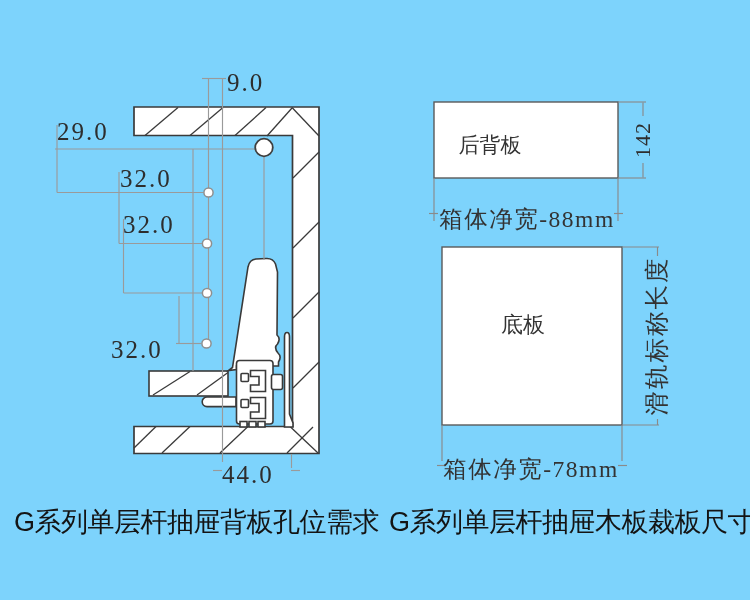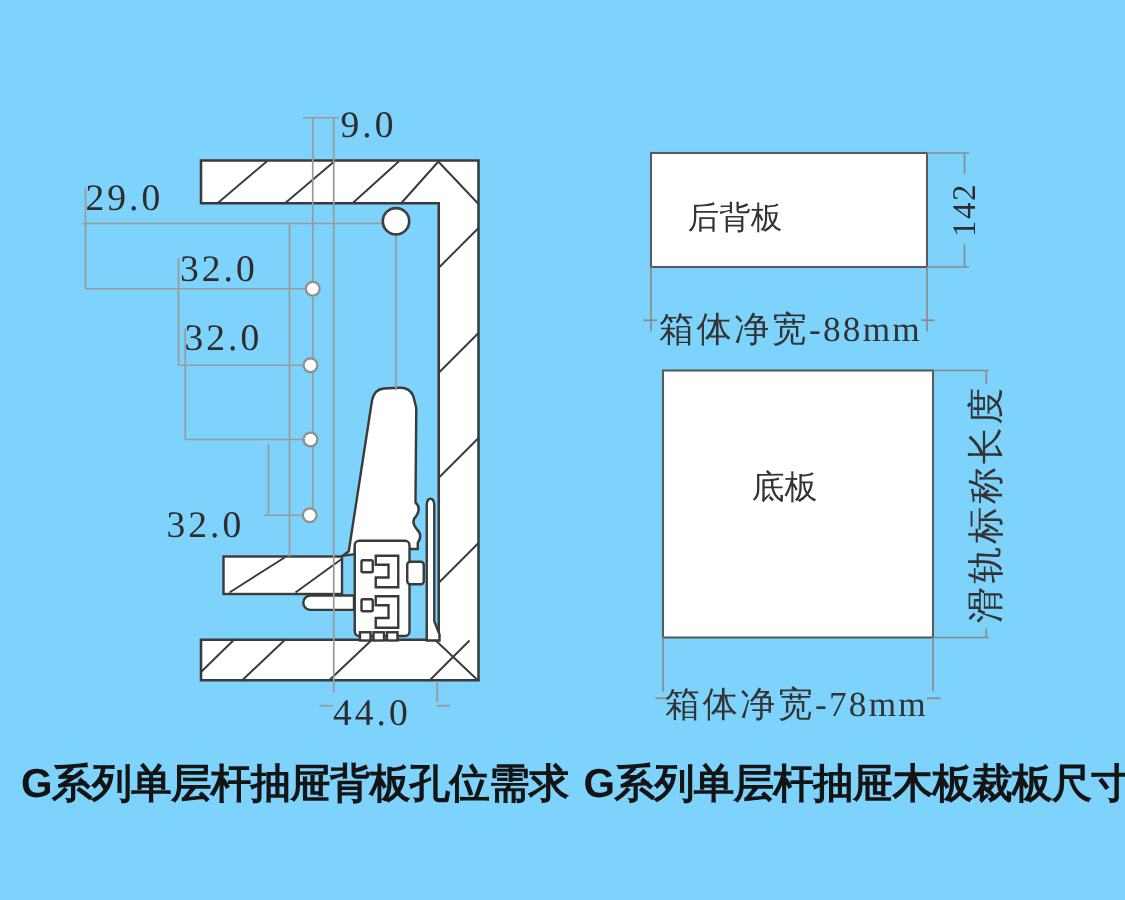--- a/index.html
+++ b/index.html
@@ -14,21 +14,21 @@
   .bigcircle{fill:#ffffff;stroke:#3f3f3f;stroke-width:1.8;}
   .rrect{fill:#ffffff;stroke:#5a5a5a;stroke-width:1.4;}
   .rdim{stroke:#8a8a8a;stroke-width:1.15;fill:none;}
   .dim-num{font-family:"Liberation Serif",serif;font-size:25px;fill:#2d2d2d;letter-spacing:2px;}
   .dim-num-sm{font-family:"Liberation Serif",serif;font-size:22px;fill:#2d2d2d;letter-spacing:1px;}
   .cjk{font-family:"Liberation Serif",serif;fill:#333333;}
   .panel-label{font-size:21px;}
   .panel-label2{font-size:22px;}
   .width-dim{font-size:23.5px;letter-spacing:1.5px;}
   .len-dim{font-size:24.5px;letter-spacing:2px;}
-  .caption{position:absolute;top:504px;font-weight:bold;font-size:27px;color:#141414;
+  .caption{position:absolute;top:504px;font-weight:normal;font-size:27px;color:#141414;
            letter-spacing:-0.5px;white-space:nowrap;}
   #caption-left{left:14px;}
   #caption-right{left:389px;}
 </style>
 </head>
 <body>
 
 <div id="stage">
 
   <svg width="750" height="500" viewBox="0 0 750 500">

